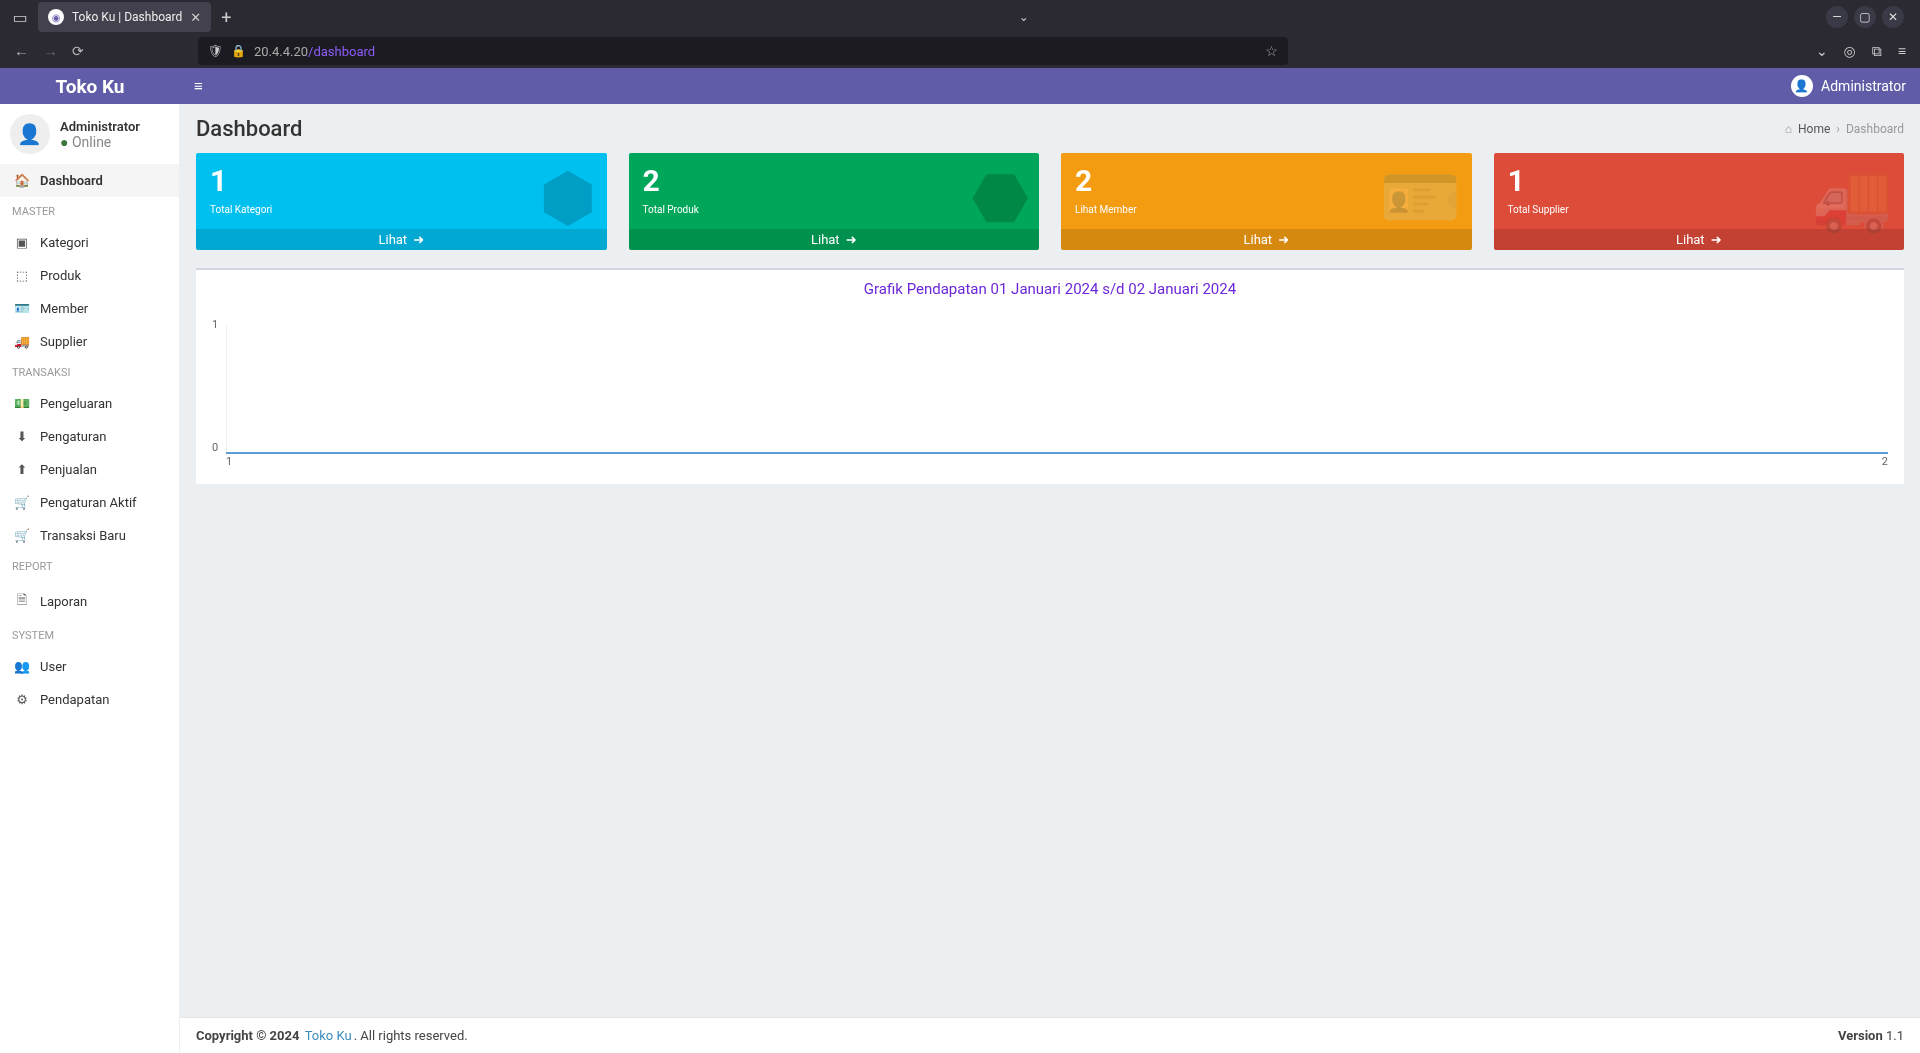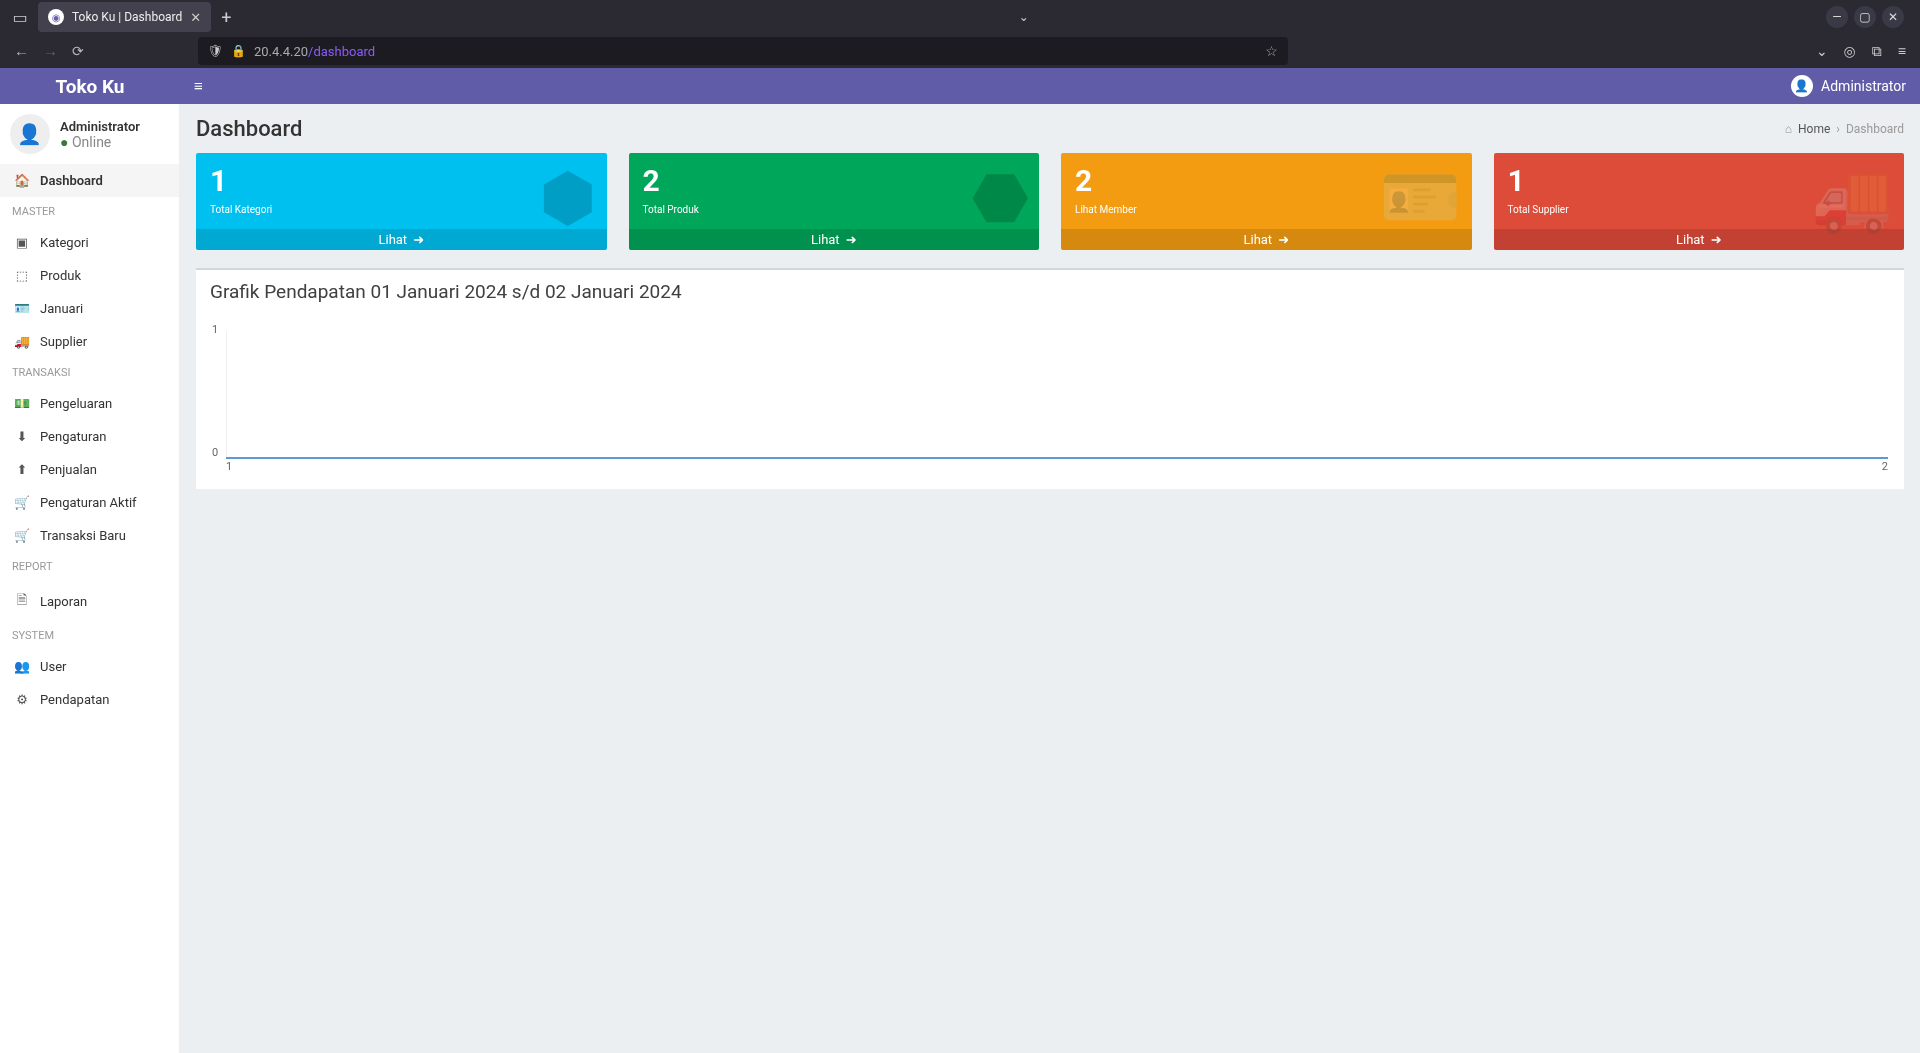--- a/index.html
+++ b/index.html
@@ -65,21 +65,21 @@
 .stat-box .lbl { font-size:10px; margin-top:6px; }
 .stat-box .footer { background:rgba(0,0,0,0.12); text-align:right; font-size:13px; padding:3px 0; cursor:pointer; display:flex; align-items:center; justify-content:center; gap:6px;}
 .stat-box .big-ico { position:absolute; right:10px; top:6px; font-size:66px; color:rgba(0,0,0,0.18); }
 .bg-cyan { background:#00c0ef; }
 .bg-green { background:#00a65a; }
 .bg-orange { background:#f39c12; }
 .bg-red { background:#dd4b39; }
 
 
 .box { background:#fff; margin:6px 16px; border-top:2px solid #d2d6de; }
-.box-header { padding:10px 14px; font-size:19px; color:#404040; }
+.box-header { padding:10px 14px; font-size:15px; color:#6d28d9;text-align:center; }
 .chart-area { height:150px; position:relative; margin:10px 16px 16px 16px; }
 .chart-area .y1 { position:absolute; left:0; top:0; font-size:11px; color:#666; }
 .chart-area .y0 { position:absolute; left:0; bottom:14px; font-size:11px; color:#666; }
 .chart-area .x1 { position:absolute; left:14px; bottom:0; font-size:11px; color:#666; }
 .chart-area .x2 { position:absolute; right:0; bottom:0; font-size:11px; color:#666; }
 .chart-area .plot { position:absolute; left:14px; right:0; top:8px; bottom:14px; border-left:1px solid #eee; border-bottom:1px solid #eee; }
 .chart-area .line { position:absolute; left:14px; right:0; bottom:14px; height:0; border-top:2px solid #5b9bd5; }
 
 
 .main-footer { background:#fff; border-top:1px solid #e6e6e6; padding:10px 16px; font-size:13px; color:#444; display:flex; margin-top:auto; }
@@ -157,21 +157,21 @@
         <div class="side-item">
           <span class="ico">▣</span>
           <span>Kategori</span>
         </div>
         <div class="side-item">
           <span class="ico">⬚</span>
           <span>Produk</span>
         </div>
         <div class="side-item">
           <span class="ico">🪪</span>
-          <span>Januari</span>
+          <span>Member</span>
         </div>
         <div class="side-item">
           <span class="ico">🚚</span>
           <span>Supplier</span>
         </div>
         <div class="side-header">TRANSAKSI</div>
         <div class="side-item">
           <span class="ico">💵</span>
           <span>Pengeluaran</span>
         </div>
@@ -259,14 +259,24 @@
       <div class="chart-area">
         <span class="y1">1</span>
         <span class="y0">0</span>
         <span class="x1">1</span>
         <span class="x2">2</span>
         <div class="plot"></div>
         <div class="line"></div>
       </div>
     </div>
 
+    <div class="main-footer">
+      <div>
+        <b>Copyright © 2024</b>
+        <a href="#">Toko Ku</a><span>. All rights reserved.</span>
+      </div>
+      <div class="ver">
+        <b>Version</b>
+        <span>1.1</span>
+      </div>
+    </div>
   </div>
 </div>
 
 </body></html>

